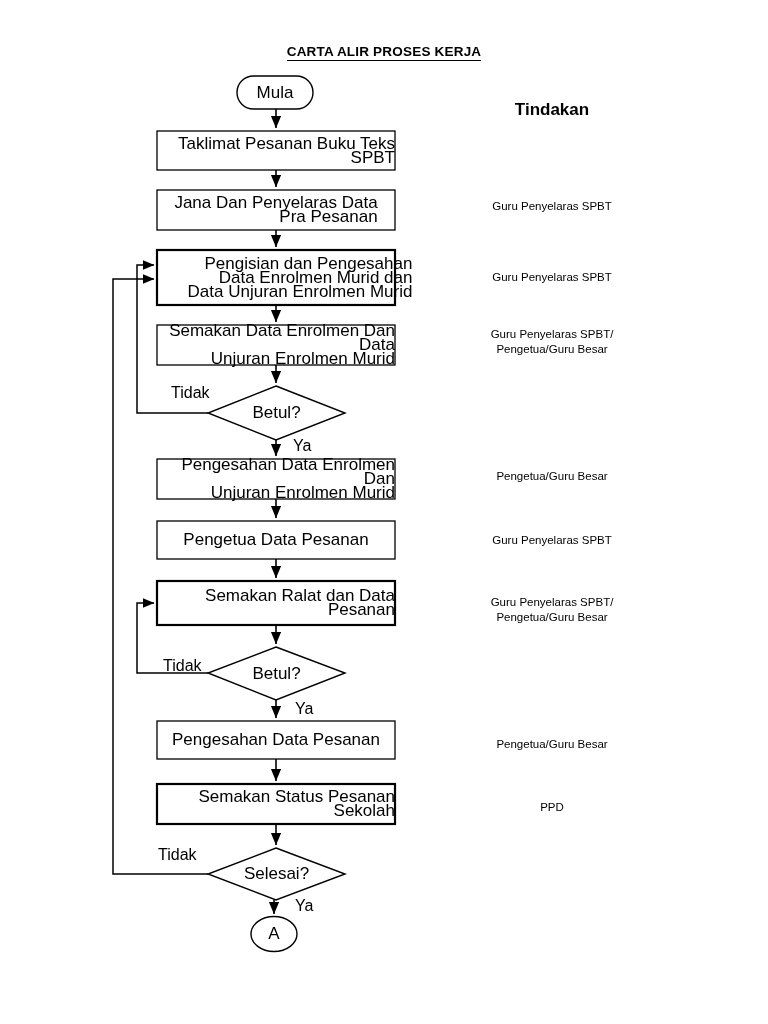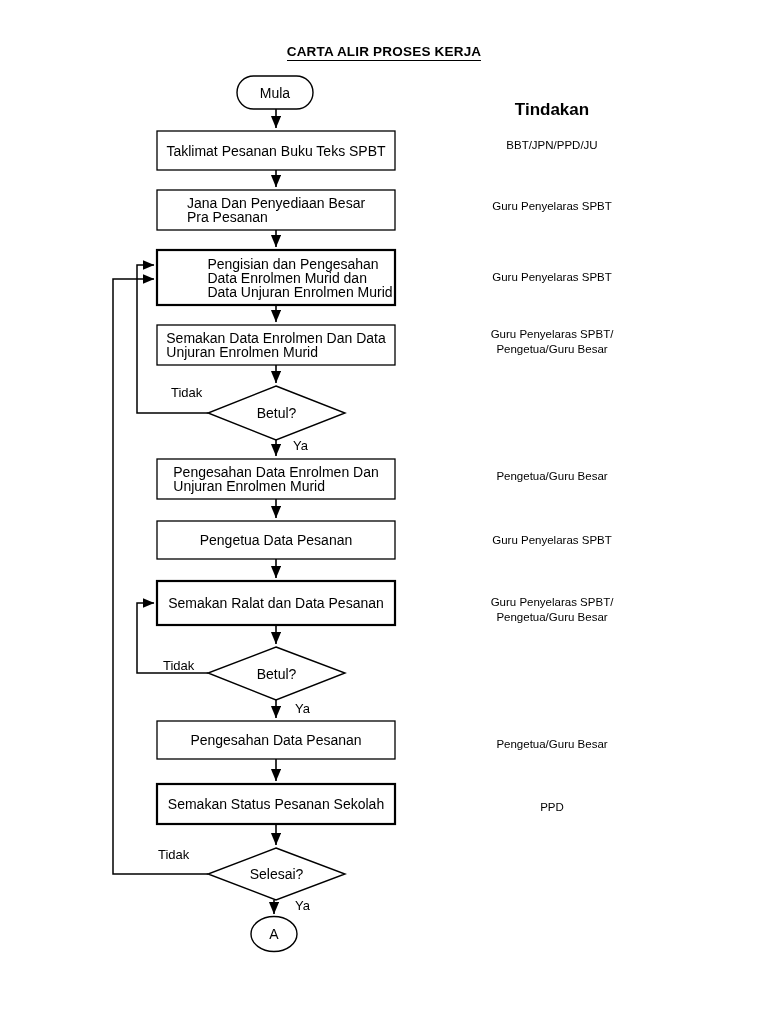--- a/index.html
+++ b/index.html
@@ -24,22 +24,22 @@
     left: 0;
     top: 0;
     width: 768px;
     height: 1024px;
   }
   .node-text {
     position: absolute;
     display: flex;
     align-items: center;
     justify-content: center;
-    text-align: left;
-    font-size: 14px;
+    text-align: right;
+    font-size: 17px;
     line-height: 14px;
     color: #000000;
     pointer-events: none;
     white-space: pre-line;
   }
   .doc-title {
     position: absolute;
     left: 0;
     top: 44px;
     width: 768px;
@@ -65,21 +65,21 @@
     position: absolute;
     width: 210px;
     text-align: center;
     font-size: 11.5px;
     line-height: 15px;
     color: #000000;
     white-space: pre-line;
   }
   .edge-label {
     position: absolute;
-    font-size: 13px;
+    font-size: 16px;
     line-height: 13px;
     color: #000000;
   }
 </style>
 </head>
 <body>
 
 <div id="page">
 
   <div class="doc-title"><span>CARTA ALIR PROSES KERJA</span></div>
@@ -132,21 +132,21 @@
       <path d="M208,673 L137,673 L137,603 L154,603" marker-end="url(#arrow)" stroke-width="1.5"></path>
 
       <path d="M208,874 L113,874 L113,279 L154,279" marker-end="url(#arrow)" stroke-width="1.5"></path>
 
     </g>
   </svg>
 
   <div class="node-text" style="left:237px; top:76px; width:76px; height:33px;">Mula</div>
 
   <div class="node-text" style="left:157px; top:131px; width:238px; height:39px;border-radius:12px;">Taklimat Pesanan Buku Teks SPBT</div>
-  <div class="node-text" style="left:157px; top:190px; width:238px; height:40px;">Jana Dan Penyediaan Besar
+  <div class="node-text" style="left:157px; top:190px; width:238px; height:40px;">Jana Dan Penyelaras Data
 Pra Pesanan</div>
   <div class="node-text" style="left:157px; top:250px; width:238px; height:55px;padding-left:24px;">Pengisian dan Pengesahan
 Data Enrolmen Murid dan
 Data Unjuran Enrolmen Murid</div>
   <div class="node-text" style="left:157px; top:325px; width:238px; height:40px;">Semakan Data Enrolmen Dan Data
 Unjuran Enrolmen Murid</div>
   <div class="node-text" style="left:208px; top:386px; width:137px; height:54px;">Betul?</div>
   <div class="node-text" style="left:157px; top:459px; width:238px; height:40px;">Pengesahan Data Enrolmen Dan
 Unjuran Enrolmen Murid</div>
   <div class="node-text" style="left:157px; top:521px; width:238px; height:38px;">Pengetua Data Pesanan</div>
@@ -157,21 +157,20 @@
   <div class="node-text" style="left:208px; top:848px; width:137px; height:52px;">Selesai?</div>
   <div class="node-text" style="left:251px; top:916px; width:46px; height:35px;">A</div>
 
   <div class="edge-label" style="left:171px; top:386px;">Tidak</div>
   <div class="edge-label" style="left:293px; top:439px;">Ya</div>
   <div class="edge-label" style="left:163px; top:659px;">Tidak</div>
   <div class="edge-label" style="left:295px; top:702px;">Ya</div>
   <div class="edge-label" style="left:158px; top:848px;">Tidak</div>
   <div class="edge-label" style="left:295px; top:899px;">Ya</div>
 
-  <div class="action-text" style="left:447px; top:138px;">BBT/JPN/PPD/JU</div>
   <div class="action-text" style="left:447px; top:199px;">Guru Penyelaras SPBT</div>
   <div class="action-text" style="left:447px; top:270px;">Guru Penyelaras SPBT</div>
   <div class="action-text" style="left:447px; top:327px;">Guru Penyelaras SPBT/
 Pengetua/Guru Besar</div>
   <div class="action-text" style="left:447px; top:469px;">Pengetua/Guru Besar</div>
   <div class="action-text" style="left:447px; top:533px;">Guru Penyelaras SPBT</div>
   <div class="action-text" style="left:447px; top:595px;">Guru Penyelaras SPBT/
 Pengetua/Guru Besar</div>
   <div class="action-text" style="left:447px; top:737px;">Pengetua/Guru Besar</div>
   <div class="action-text" style="left:447px; top:800px;">PPD</div>

